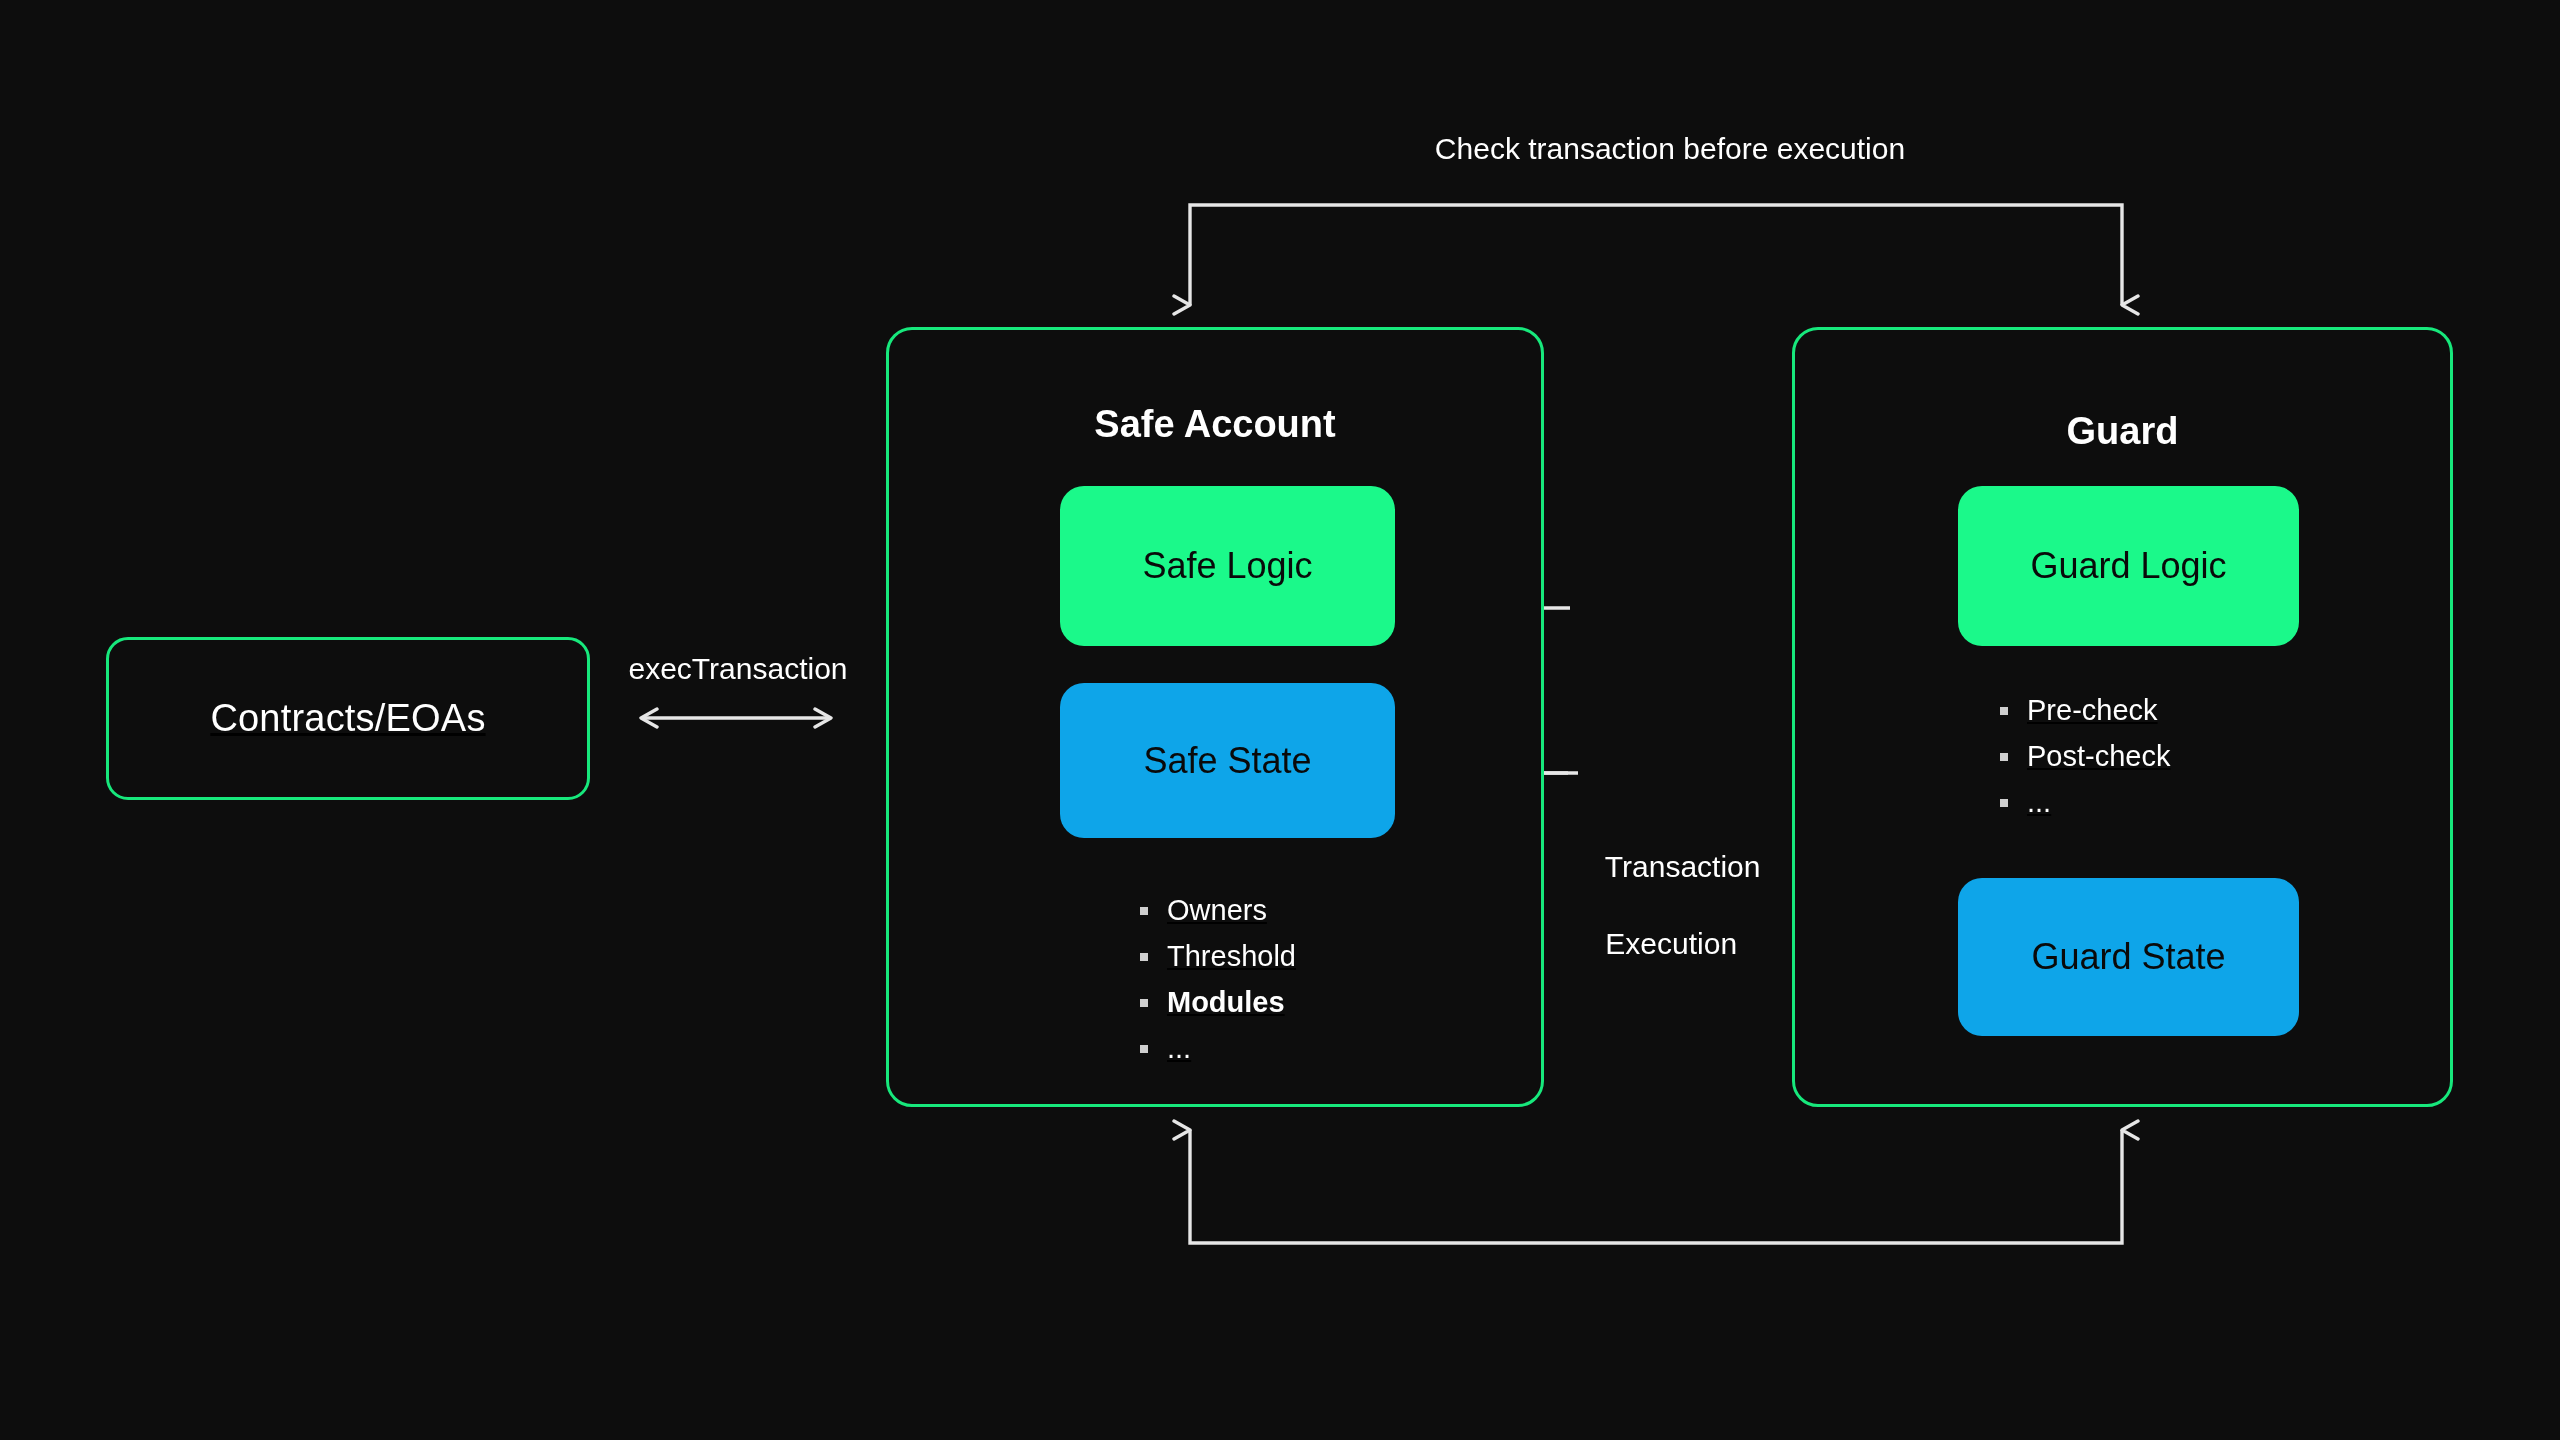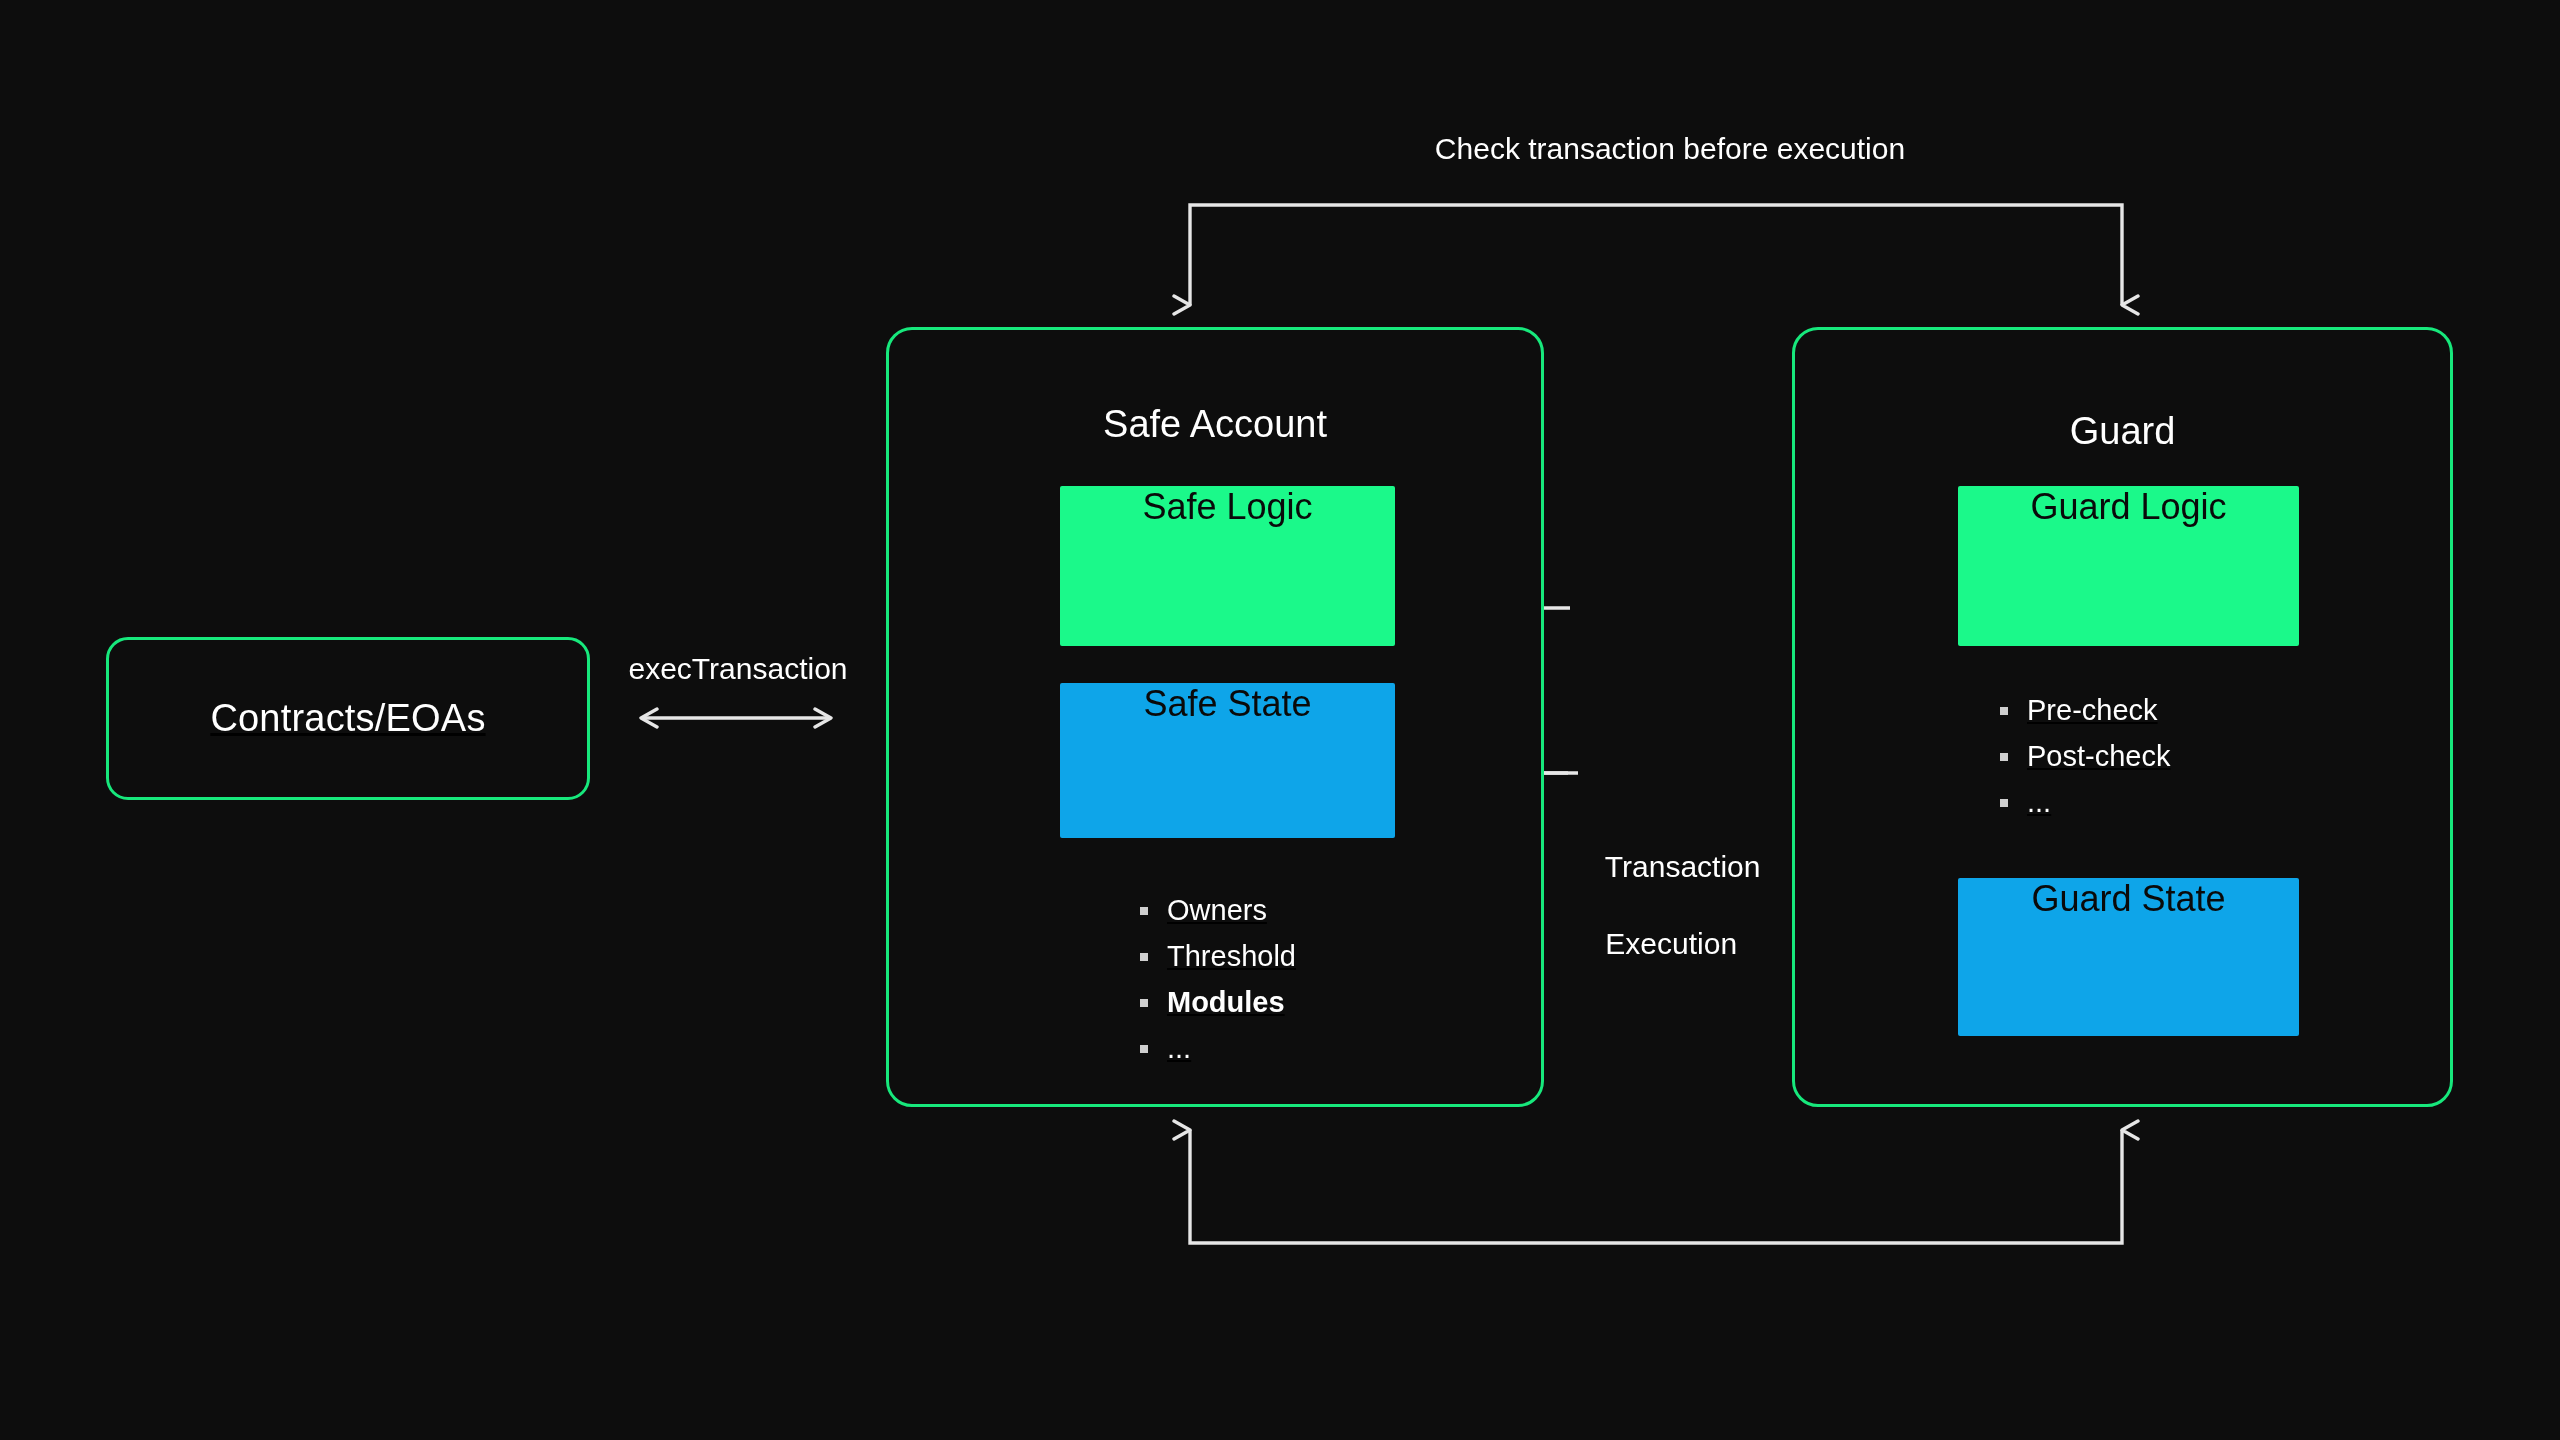--- a/index.html
+++ b/index.html
@@ -54,27 +54,28 @@
     background: #0d0d0d;
   }
 
   .panel-title {
     position: absolute;
     left: 0;
     width: 100%;
     text-align: center;
     color: #ffffff;
     font-size: 38px;
-    font-weight: 400;
+    font-weight: 700;
   }
 
   .chip {
     position: absolute;
-    border-radius: 2px;
+    border-radius: 24px;
     display: flex;
+    align-items: center;
     justify-content: center;
     color: #0a0a0a;
     font-size: 36px;
     font-weight: 400;
   }
 
   .chip.green  { background: #1bf98a; }
   .chip.cyan   { background: #0ea5e9; }
 
   

